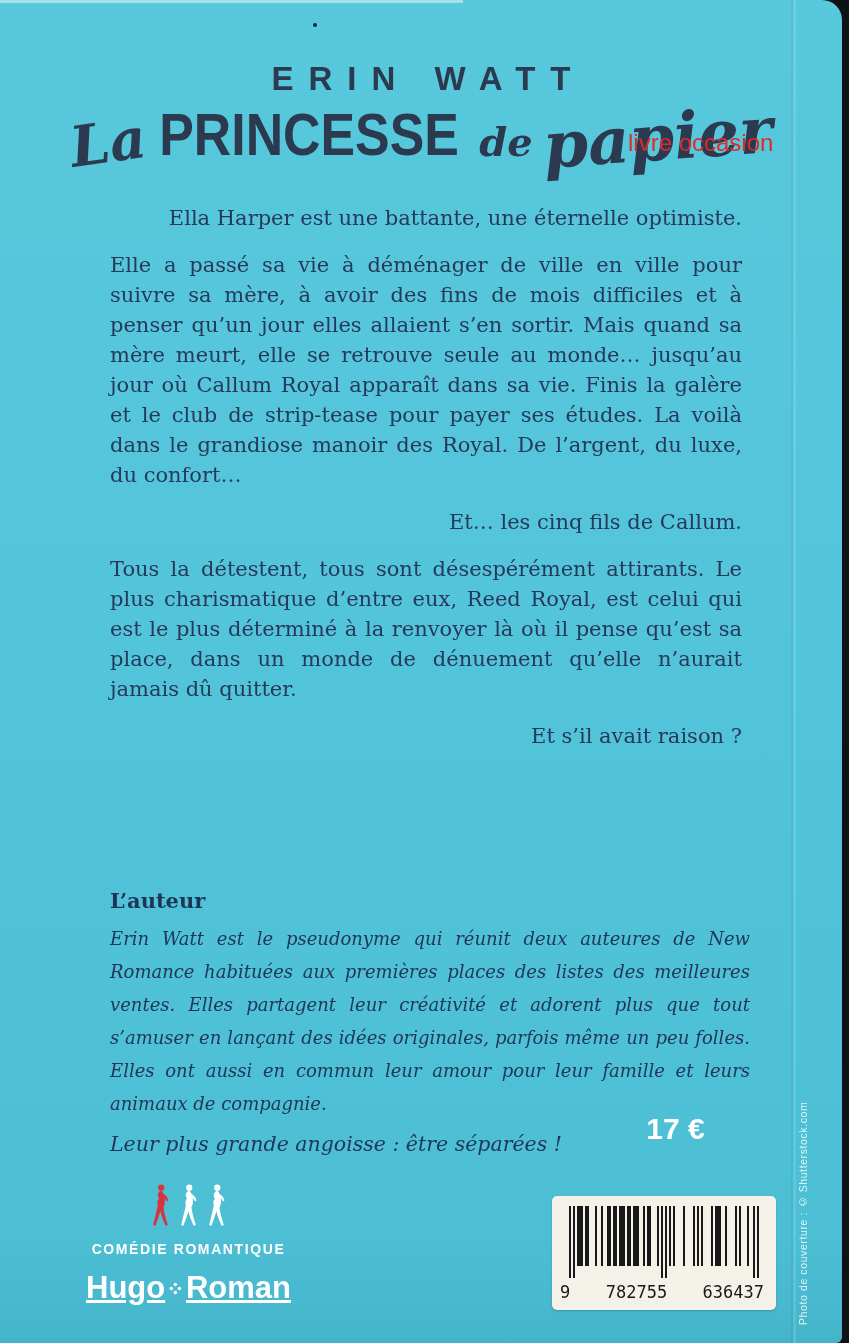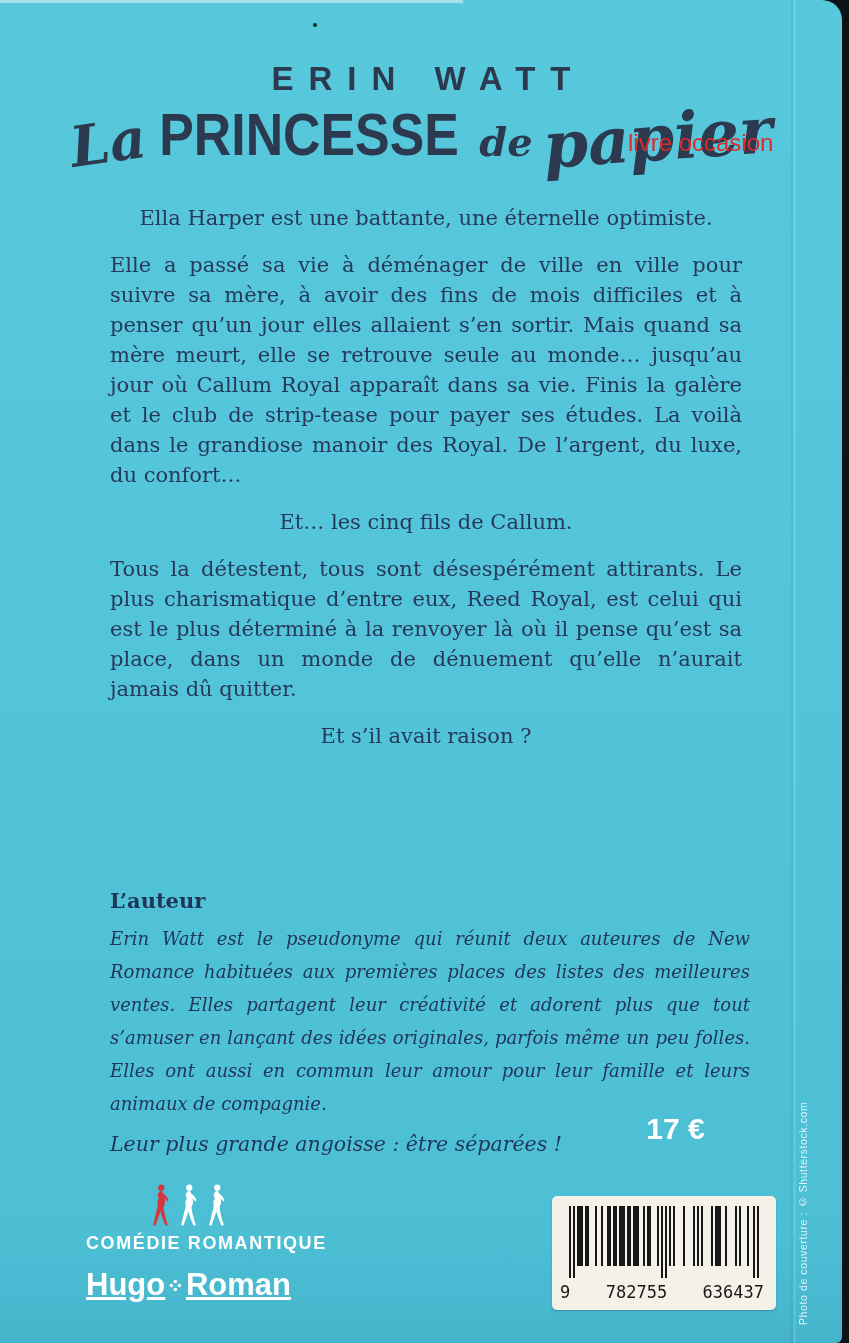--- a/index.html
+++ b/index.html
@@ -38,21 +38,21 @@
     position:absolute;left:628px;top:93px;
     font-family:"Liberation Sans",sans-serif;font-size:24px;color:#e02a2a;
   }
 
   
   .synopsis{
     position:absolute;left:110px;top:203px;width:632px;
     color:#27395b;font-size:21px;line-height:30px;text-align:justify;
   }
   .synopsis p{margin:0 0 17px 0;}
-  .synopsis p.short{text-align:center;}
+  .synopsis p.short{text-align:right;}
 
   
   .author-section{position:absolute;left:110px;top:888px;width:640px;color:#21375a;}
   .author-section h3{margin:0;font-size:21px;font-weight:bold;color:#1f3557;}
   .bio{font-style:italic;font-size:18px;line-height:33px;text-align:justify;margin-top:9px;}
   .bio-last{font-style:italic;font-size:20.5px;line-height:33px;margin-top:8px;}
 
   
   .pricing{position:absolute;left:563px;top:1112px;width:225px;text-align:center;color:#fff;
     font-family:"Liberation Sans",sans-serif;font-weight:bold;}
@@ -70,22 +70,22 @@
     font-family:"DejaVu Sans Mono",monospace;font-size:17px;color:#181818;
   }
   .barcode-digits span{background:#f4f2e8;padding:0 2px;}
 
   
   .publisher{position:absolute;left:86px;top:1184px;width:205px;text-align:center;color:#fff;}
   .figures{display:flex;justify-content:center;align-items:flex-end;gap:7px;height:44px;}
   .fig-red{fill:#d5353b;}
   .fig-white{fill:#ffffff;}
   .genre{
-    margin-top:5px;font-family:"Liberation Sans",sans-serif;font-weight:bold;
-    font-size:18px;letter-spacing:1.6px;white-space:nowrap;
+    margin-top:13px;font-family:"Liberation Sans",sans-serif;font-weight:bold;
+    font-size:14px;letter-spacing:1.6px;white-space:nowrap;
   }
   .logo-row{
     margin-top:13px;display:flex;justify-content:flex-end;align-items:center;gap:3px;
     font-family:"Liberation Sans",sans-serif;font-weight:bold;font-size:31px;text-decoration:underline;
   }
   .logo-sep{display:block;}
 
   
   .credit{
     position:absolute;left:797px;top:1055px;height:270px;

